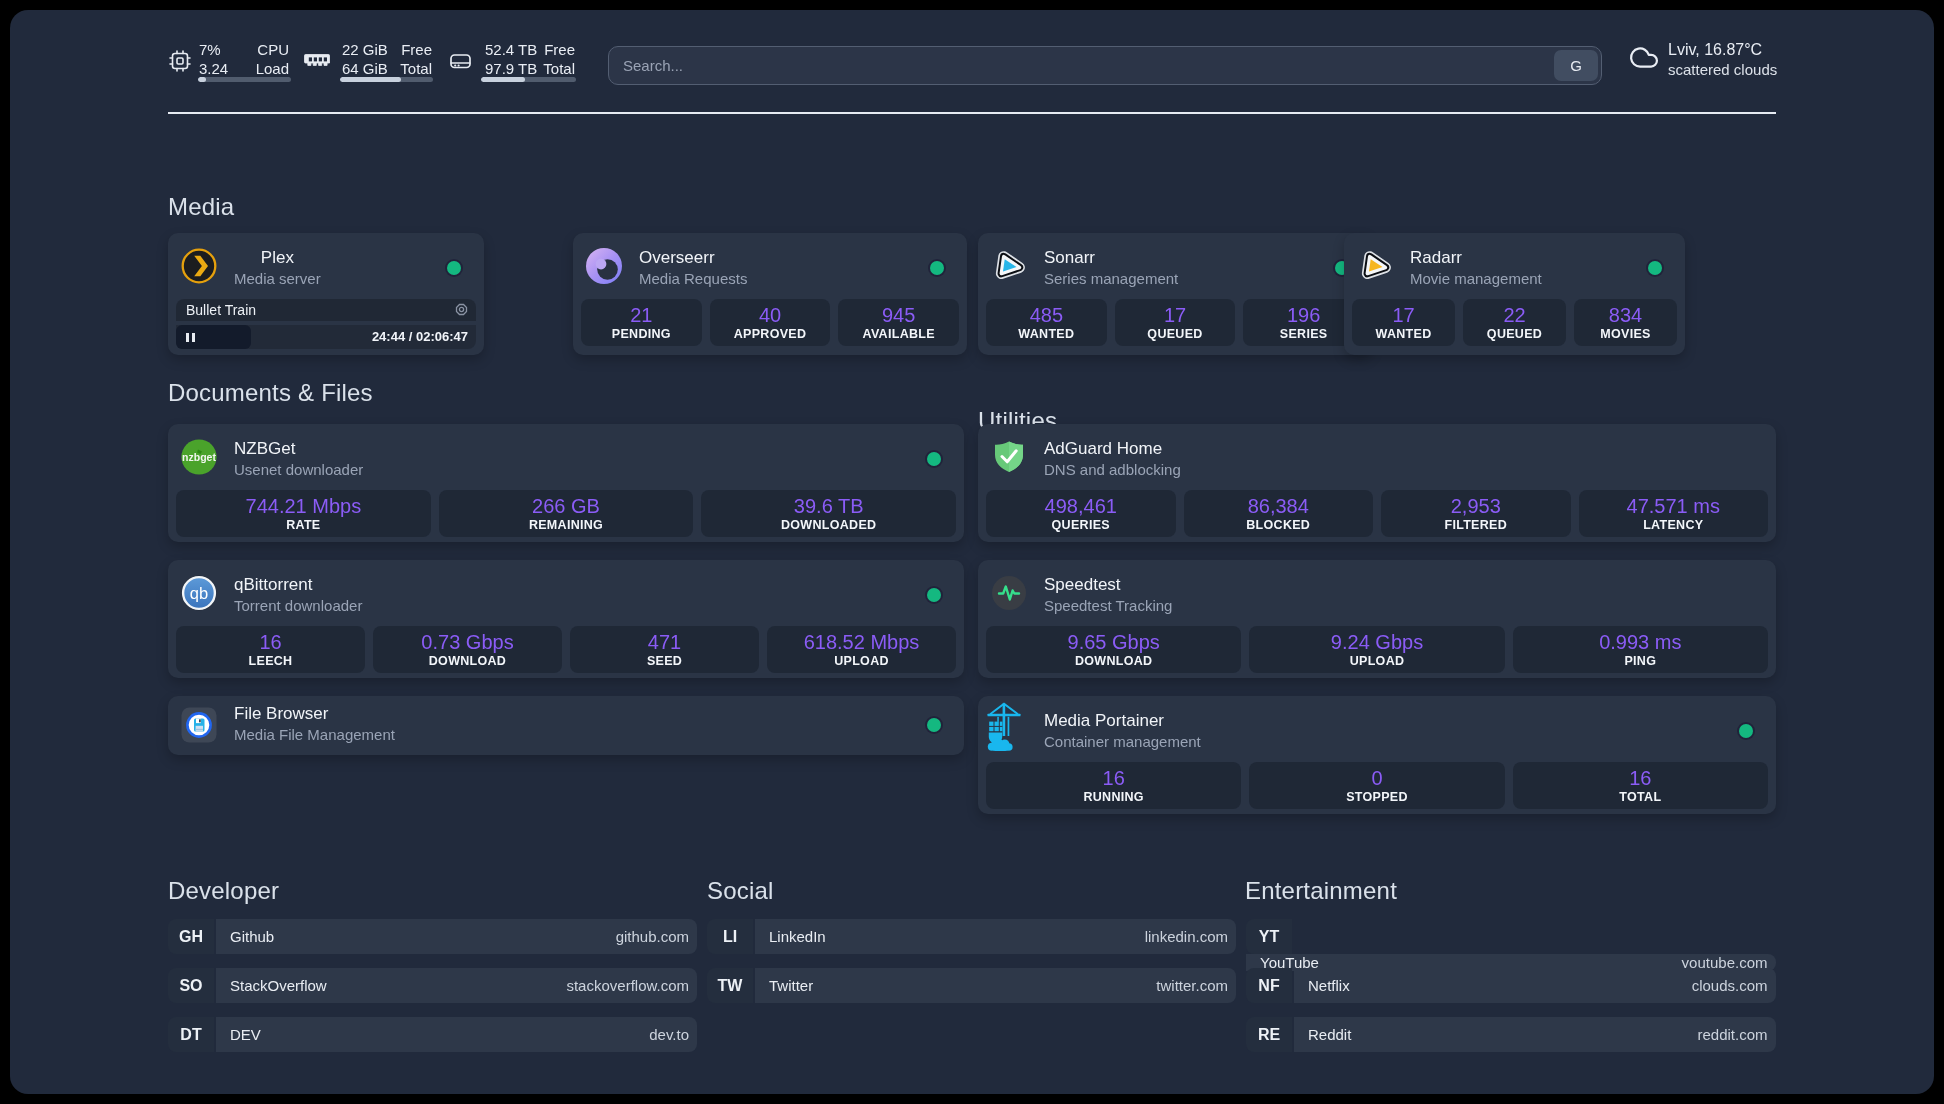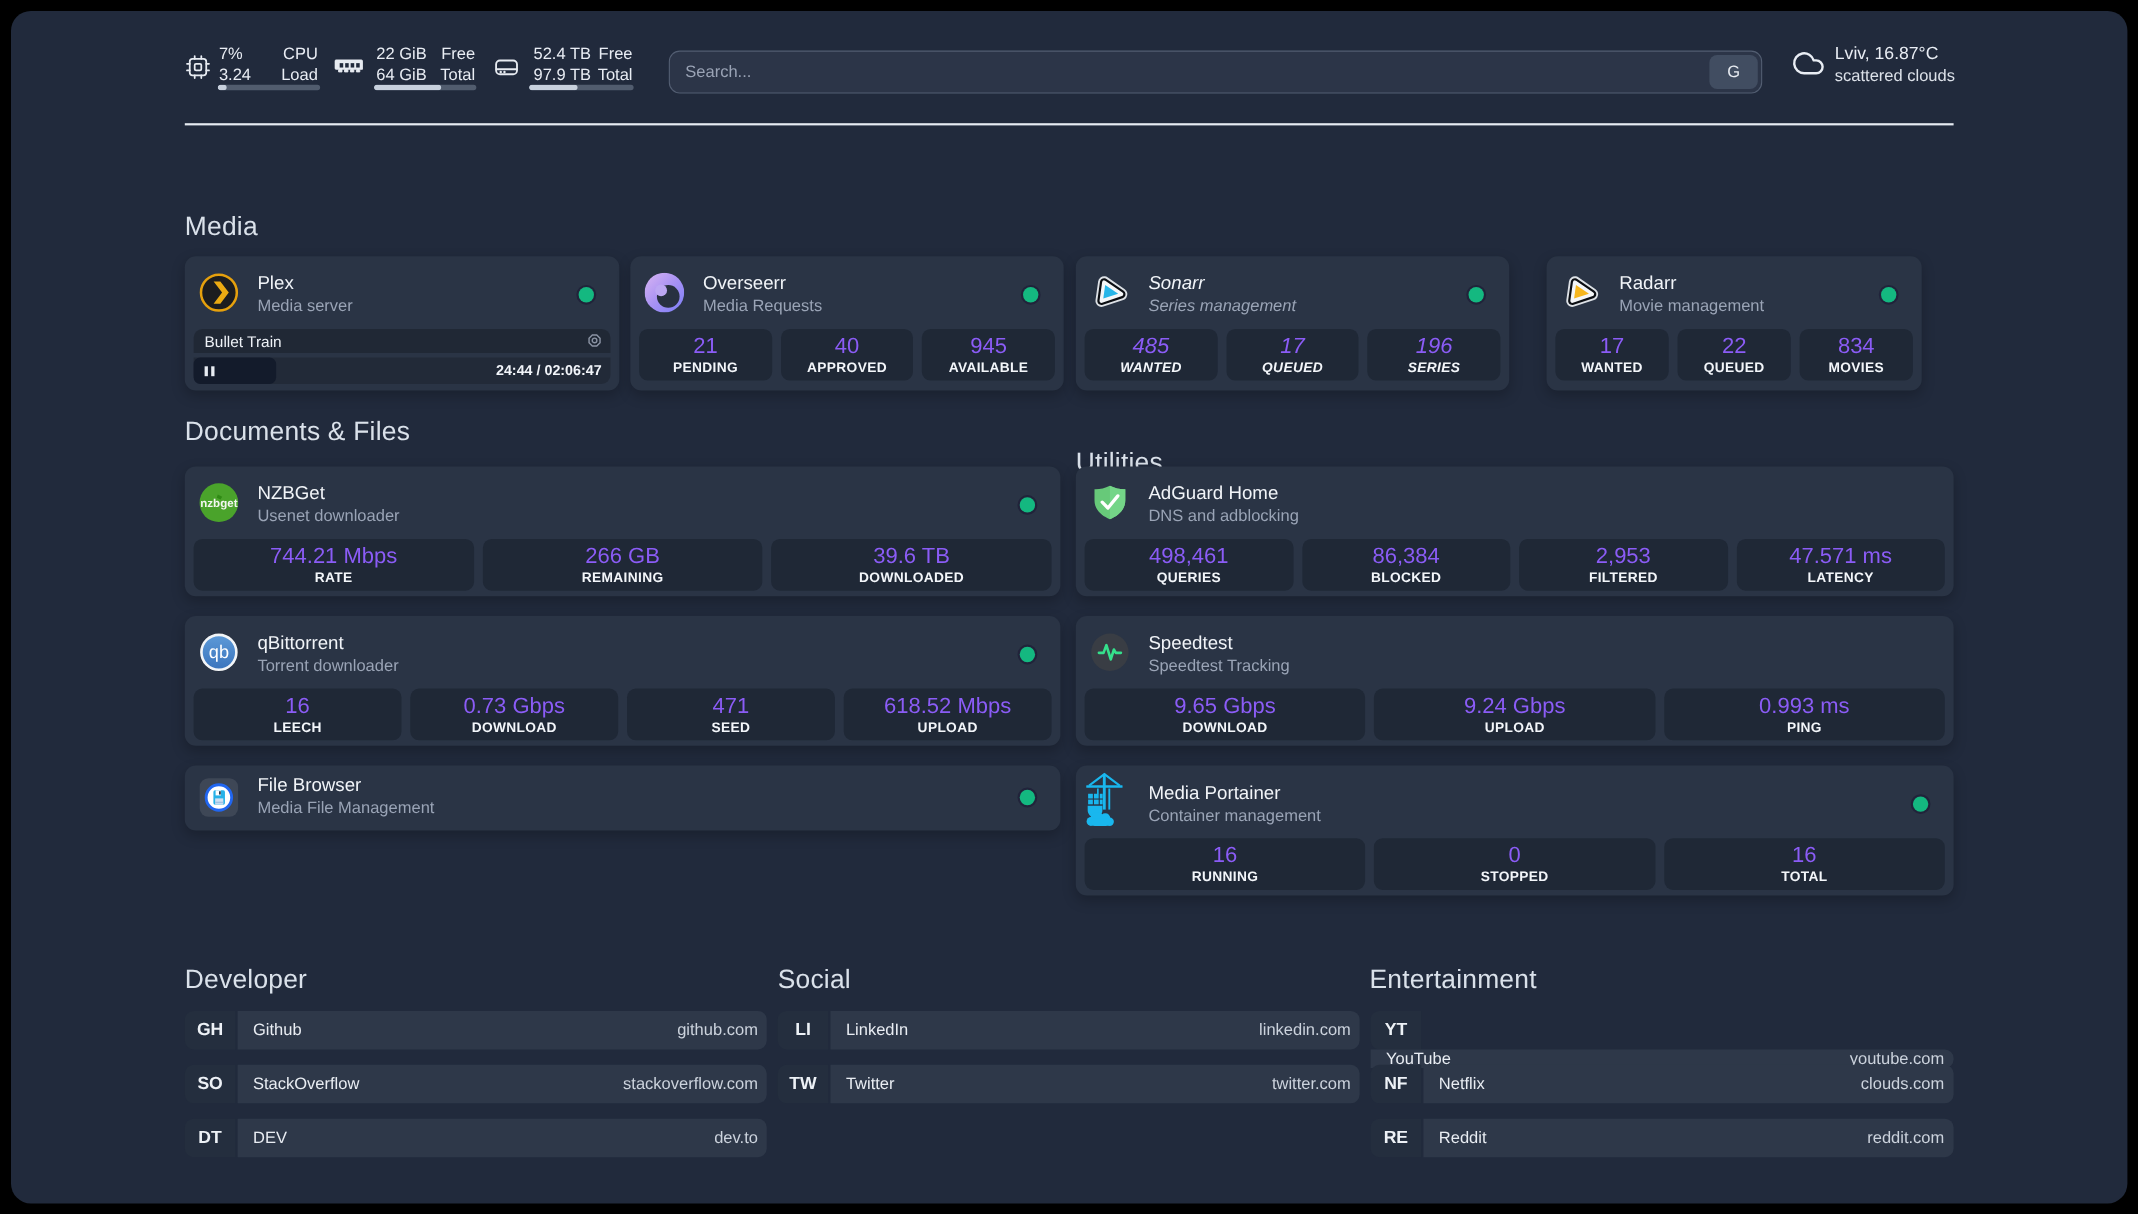--- a/index.html
+++ b/index.html
@@ -137,21 +137,21 @@
             <stop offset="0.5" stop-color="#a892f4"></stop>
             <stop offset="1" stop-color="#7b7ef8"></stop>
       </linearGradient>
       <linearGradient id="qbg" x1="0" y1="0" x2="0" y2="1">
         <stop offset="0" stop-color="#5d9ad8"></stop>
             <stop offset="1" stop-color="#3a74bd"></stop>
       </linearGradient>
     </defs>
   </svg>
 
-  <div class="card" style="left:0; top:233px; width:395px; height:122px;">
+  <div class="card" style="left:0; top:233px; width:316px; height:122px;text-align:center;">
     <svg class="icon" viewBox="0 0 36 36">
       <circle cx="18" cy="18" r="16.3" fill="#1c1d1f" stroke="#e5a00d" stroke-width="2.3"></circle>
       <path d="M13.2 7.8h6.1l7.7 10.2-7.7 10.2h-6.1l7.7-10.2z" fill="#ebaa12"></path>
     </svg>
     <div class="hdr">
           <h3>Plex</h3>
           <p>Media server</p>
         </div>
     <div class="dot"></div>
     <div id="plexblock">
@@ -189,21 +189,21 @@
             <div class="num">40</div>
             <div class="lab">APPROVED</div>
           </div>
       <div class="box">
             <div class="num">945</div>
             <div class="lab">AVAILABLE</div>
           </div>
     </div>
   </div>
 
-  <div class="card" style="left:810px; top:233px; width:394px; height:122px;font-style:italic;">
+  <div class="card" style="left:810px; top:233px; width:394px; height:122px;">
     <svg class="icon" viewBox="0 0 36 36">
       <g transform="rotate(8 18 18)" stroke-linejoin="round">
         <path d="M11.5 9.5 L28.5 18 L11.5 26.5 Z" fill="#dde1e6" stroke="#dde1e6" stroke-width="11"></path>
         <path d="M11.5 9.5 L28.5 18 L11.5 26.5 Z" fill="#0b0e13" stroke="#0b0e13" stroke-width="7.6"></path>
         <path d="M11.5 9.5 L28.5 18 L11.5 26.5 Z" fill="#f4f6f8" stroke="#f4f6f8" stroke-width="3.6"></path>
         <path d="M12.8 11.8 L25.6 18 L12.8 24.2 Z" fill="#27b5e8"></path>
       </g>
     </svg>
     <div class="hdr">
           <h3>Sonarr</h3>
@@ -219,21 +219,21 @@
             <div class="num">17</div>
             <div class="lab">QUEUED</div>
           </div>
       <div class="box">
             <div class="num">196</div>
             <div class="lab">SERIES</div>
           </div>
     </div>
   </div>
 
-  <div class="card" style="left:1238px; top:233px; width:341px; height:122px;">
+  <div class="card" style="left:1176px; top:233px; width:341px; height:122px;">
     <svg class="icon" viewBox="0 0 36 36">
       <g transform="rotate(8 18 18)" stroke-linejoin="round">
         <path d="M11.5 9.5 L28.5 18 L11.5 26.5 Z" fill="#dde1e6" stroke="#dde1e6" stroke-width="11"></path>
         <path d="M11.5 9.5 L28.5 18 L11.5 26.5 Z" fill="#0b0e13" stroke="#0b0e13" stroke-width="7.6"></path>
         <path d="M11.5 9.5 L28.5 18 L11.5 26.5 Z" fill="#f4f6f8" stroke="#f4f6f8" stroke-width="3.6"></path>
         <path d="M12.8 11.8 L25.6 18 L12.8 24.2 Z" fill="#f6b61e"></path>
       </g>
     </svg>
     <div class="hdr">
           <h3>Radarr</h3>

